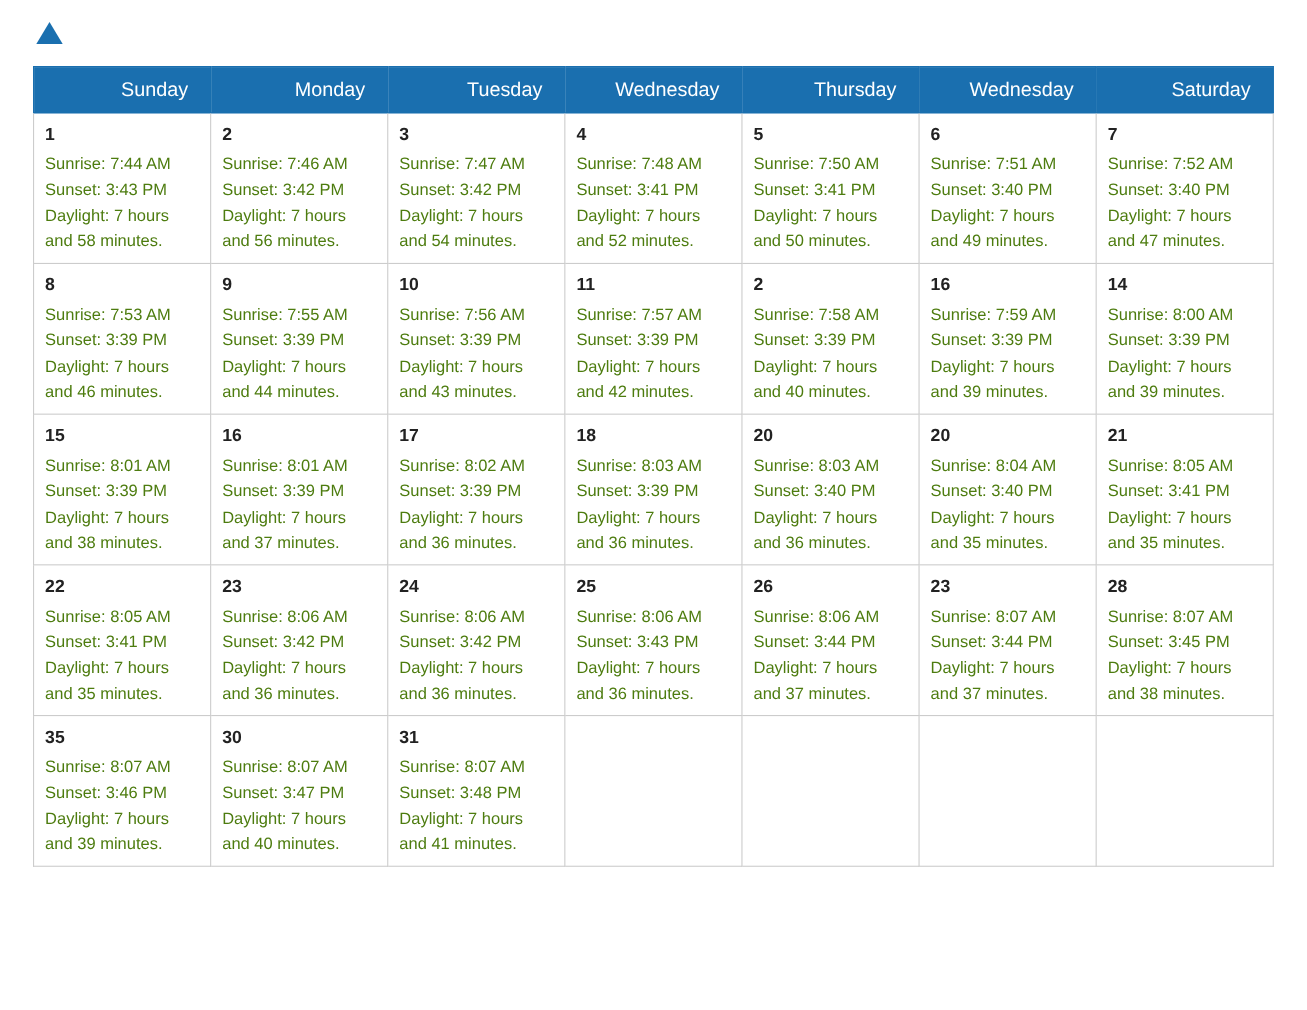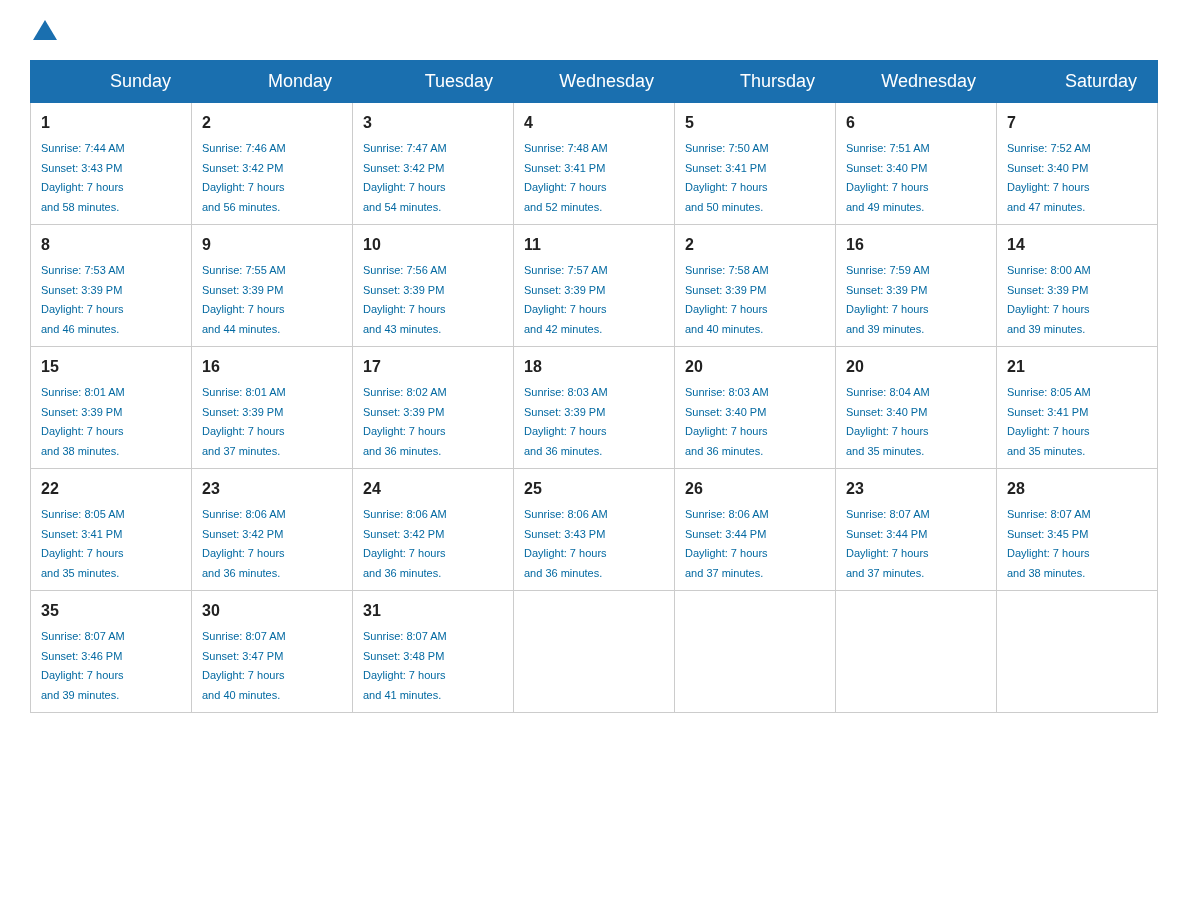--- a/index.html
+++ b/index.html
@@ -82,22 +82,22 @@
       min-height: 90px;
     }
     .day-number {
       font-size: 16px;
       font-weight: bold;
       display: block;
       margin-bottom: 3px;
       color: #222;
     }
     .day-info {
-      font-size: 11px;
-      color: #0369a1;
+      font-size: 15px;
+      color: #4d7c0f;
       line-height: 1.55;
     }
     .empty-cell {
       background: #fff;
     }
     tr:not(:last-child) td {
       border-bottom: 1px solid #ccc;
     }
   </style>
 </head>

